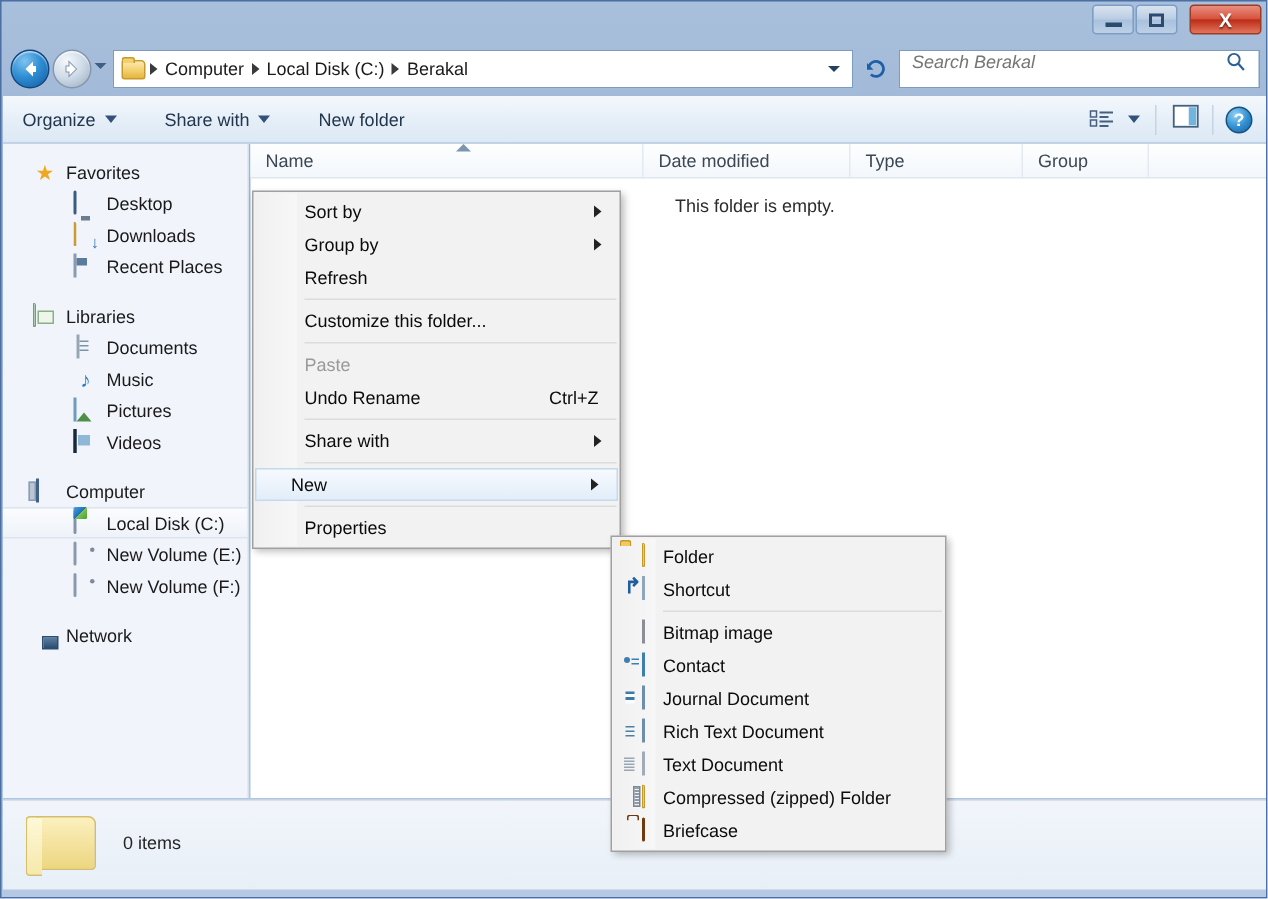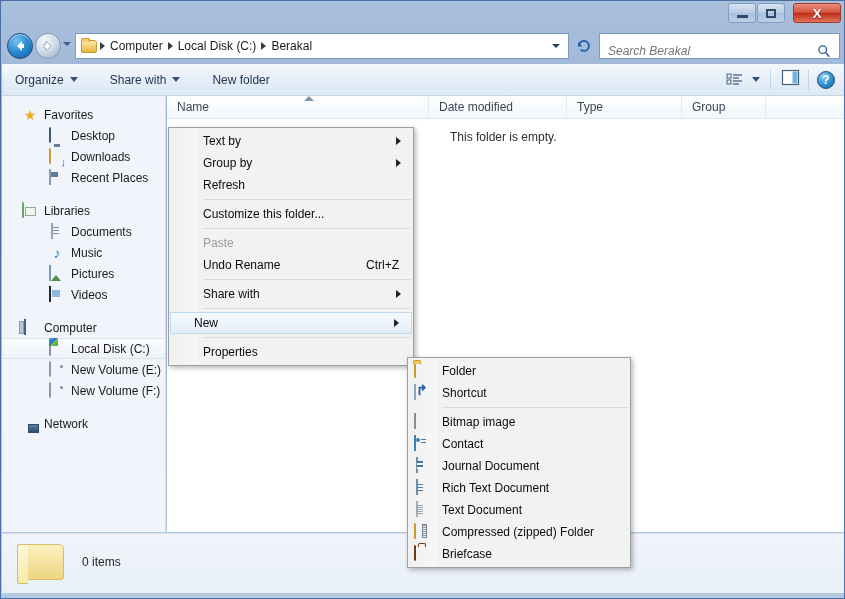--- a/index.html
+++ b/index.html
@@ -97,21 +97,21 @@
     border-top: 4px solid #24405f;
   }
   #refresh-btn {
     position: absolute; left: 572px; top: 5px; width: 22px; height: 22px;
     display: flex; align-items: center; justify-content: center;
     color: #1e5fa8; font-size: 14px;
   }
   #searchbox {
     position: absolute; left: 598px; top: 3px; width: 241px; height: 26px;
     background: #fff; border: 1px solid #7a9cc0;
-    display: flex; align-items: flex-end;
+    display: flex; align-items: flex-start;
   }
   #search-input {
     border: none; outline: none; background: transparent;
     font-family: "Liberation Sans", sans-serif;
     font-size: 12px; font-style: italic; color: #6f7680;
     margin-left: 8px; width: 200px;
   }
   #search-icon { margin-left: auto; margin-right: 8px; }
 
   
@@ -361,20 +361,21 @@
   }
 
   
   #submenu {
     position: absolute; left: 406px; top: 356px; width: 224px;
     background: #f2f2f2;
     border: 1px solid #a0a0a0;
     box-shadow: 2px 2px 5px rgba(0,0,0,.28);
     padding: 2px 0;
     z-index: 40;
+    text-align: right;
   }
   #submenu:before {
     content: ""; position: absolute; left: 1px; top: 1px; bottom: 1px; width: 28px;
     background: linear-gradient(90deg,#f0f0f0 0%,#f7f7f7 100%);
   }
   .smi {
     position: relative; height: 22px; display: flex; align-items: center;
     padding-left: 34px; font-size: 12px; color: #0b0b0b; white-space: nowrap;
   }
   .smi-ico {
@@ -651,21 +652,21 @@
     <div id="empty-msg">This folder is empty.</div>
   </div>
 
   <div id="statusbar">
     <div id="status-folder-ico"></div>
     <div id="status-text">0 items</div>
   </div>
 
   <div id="ctxmenu">
     <div class="mi">
-      <span>Text by</span>
+      <span>Sort by</span>
       <span class="mi-arrow"></span>
     </div>
     <div class="mi">
       <span>Group by</span>
       <span class="mi-arrow"></span>
     </div>
     <div class="mi">
       <span>Refresh</span>
     </div>
 

